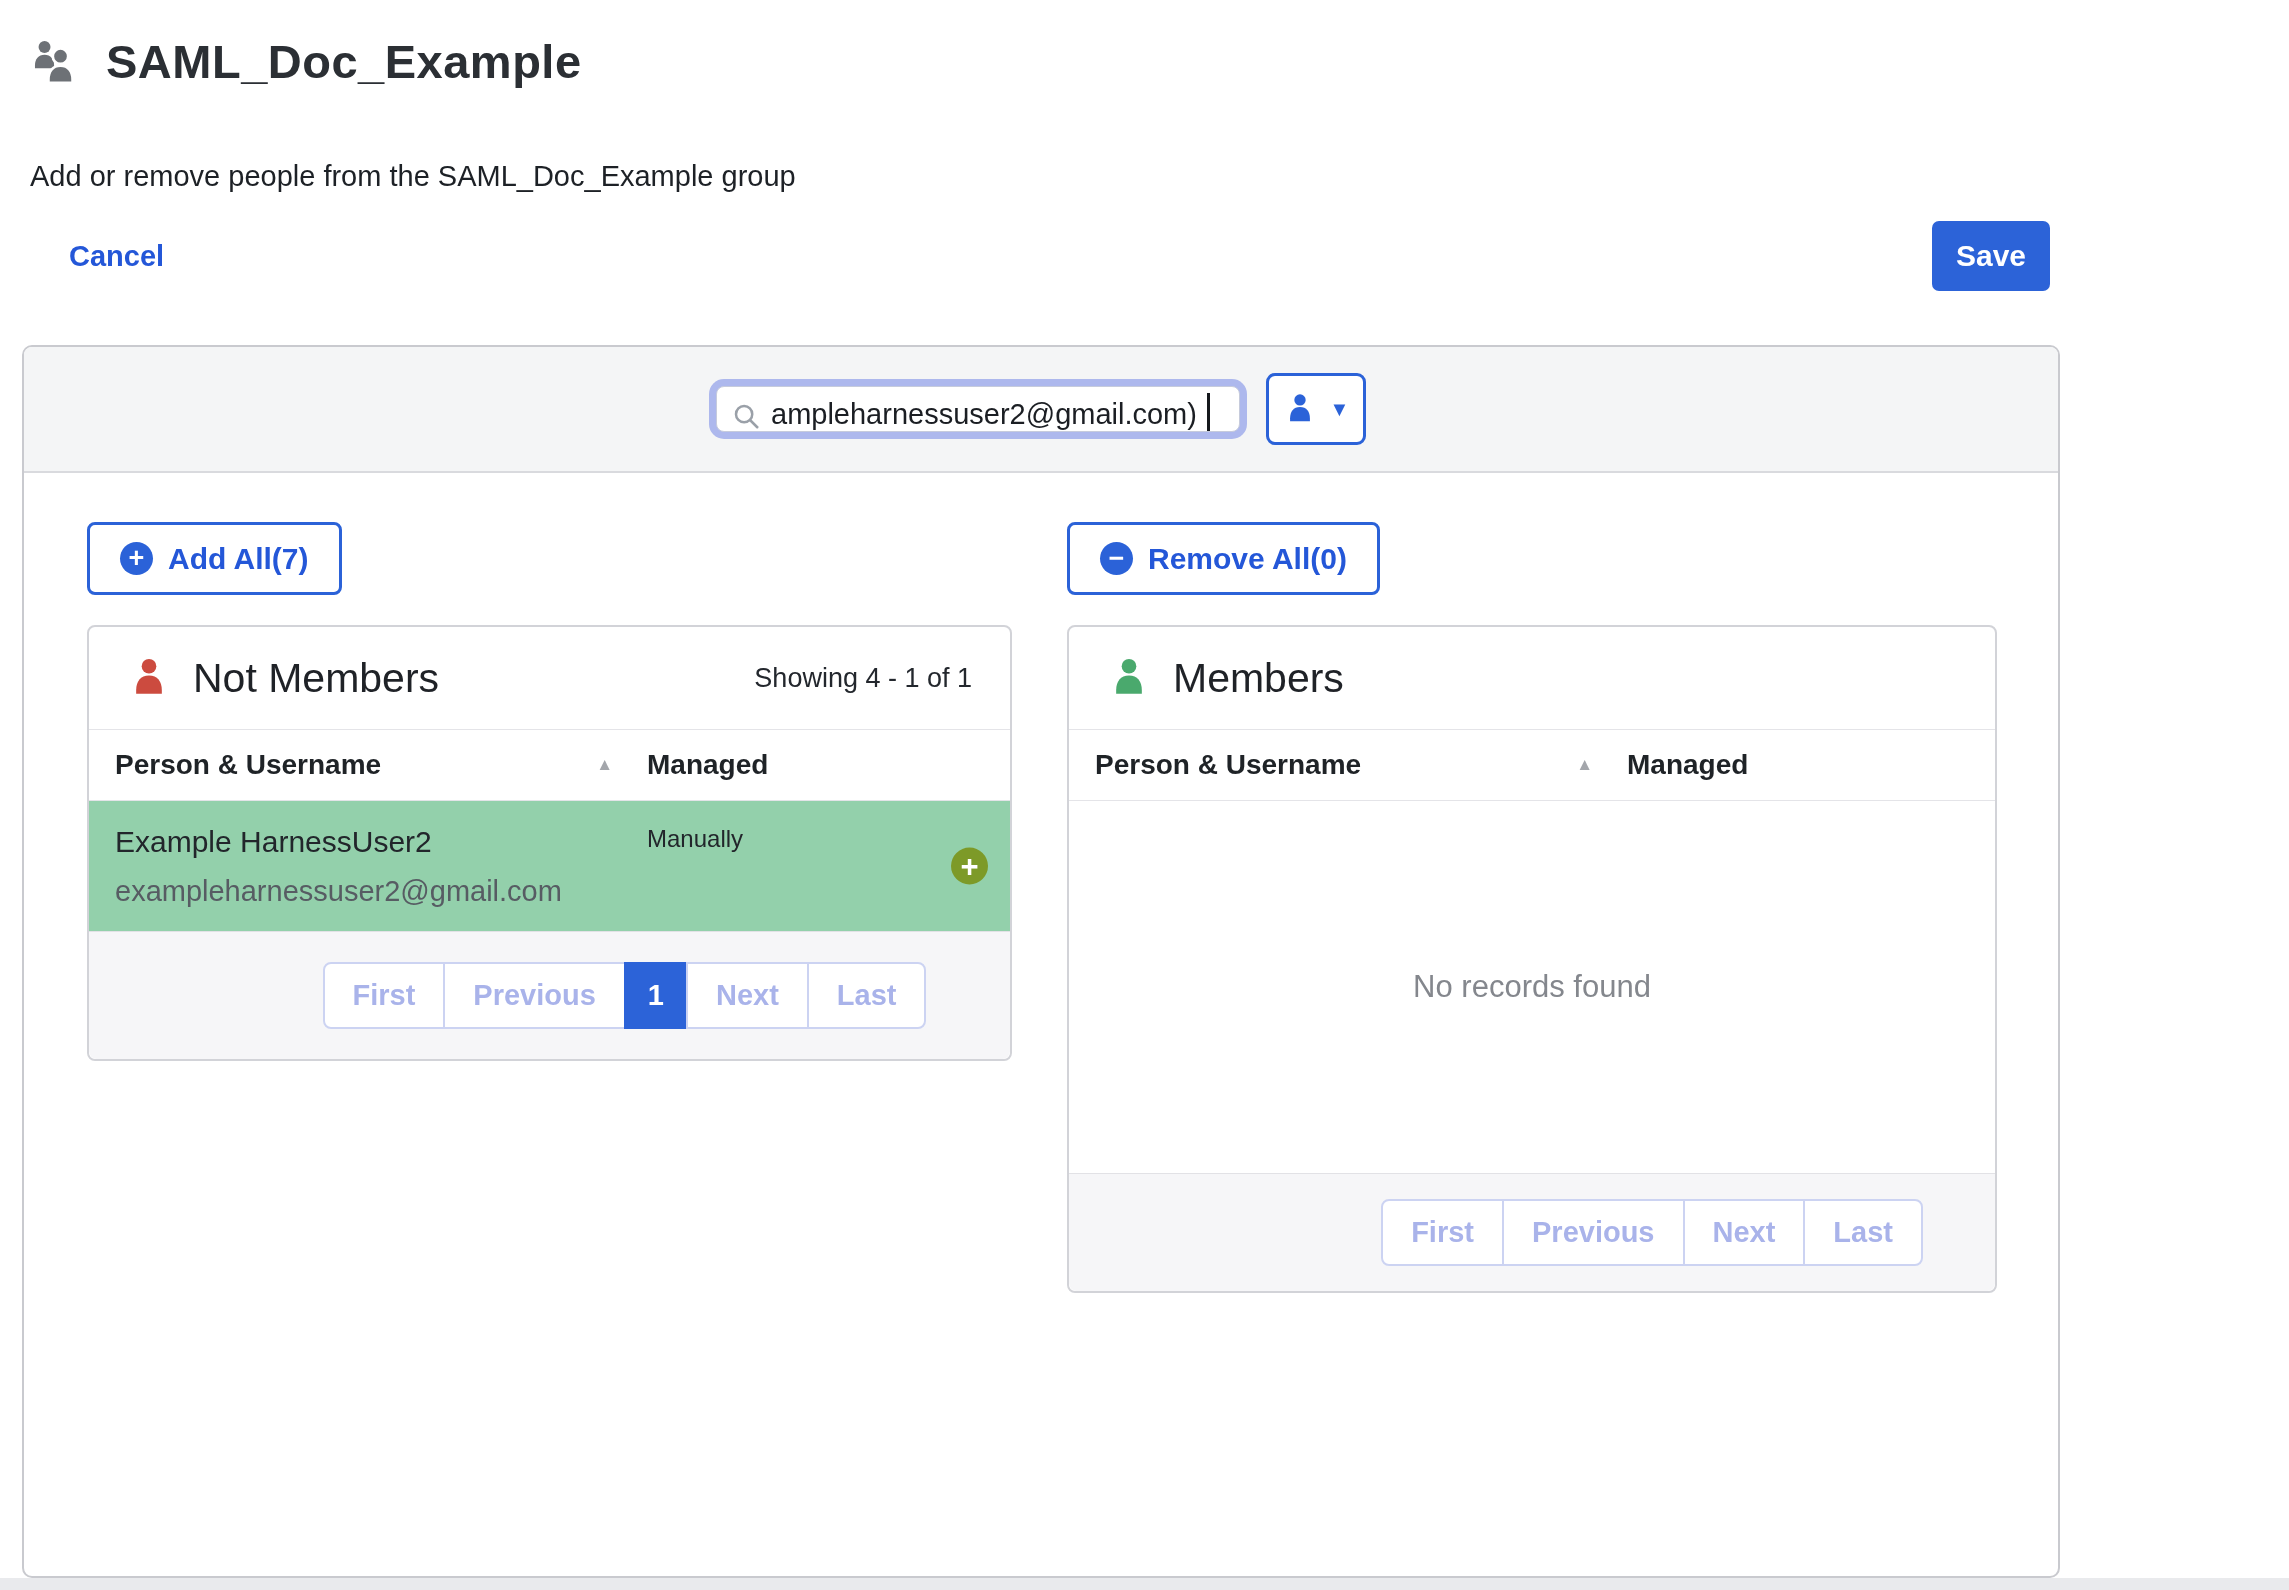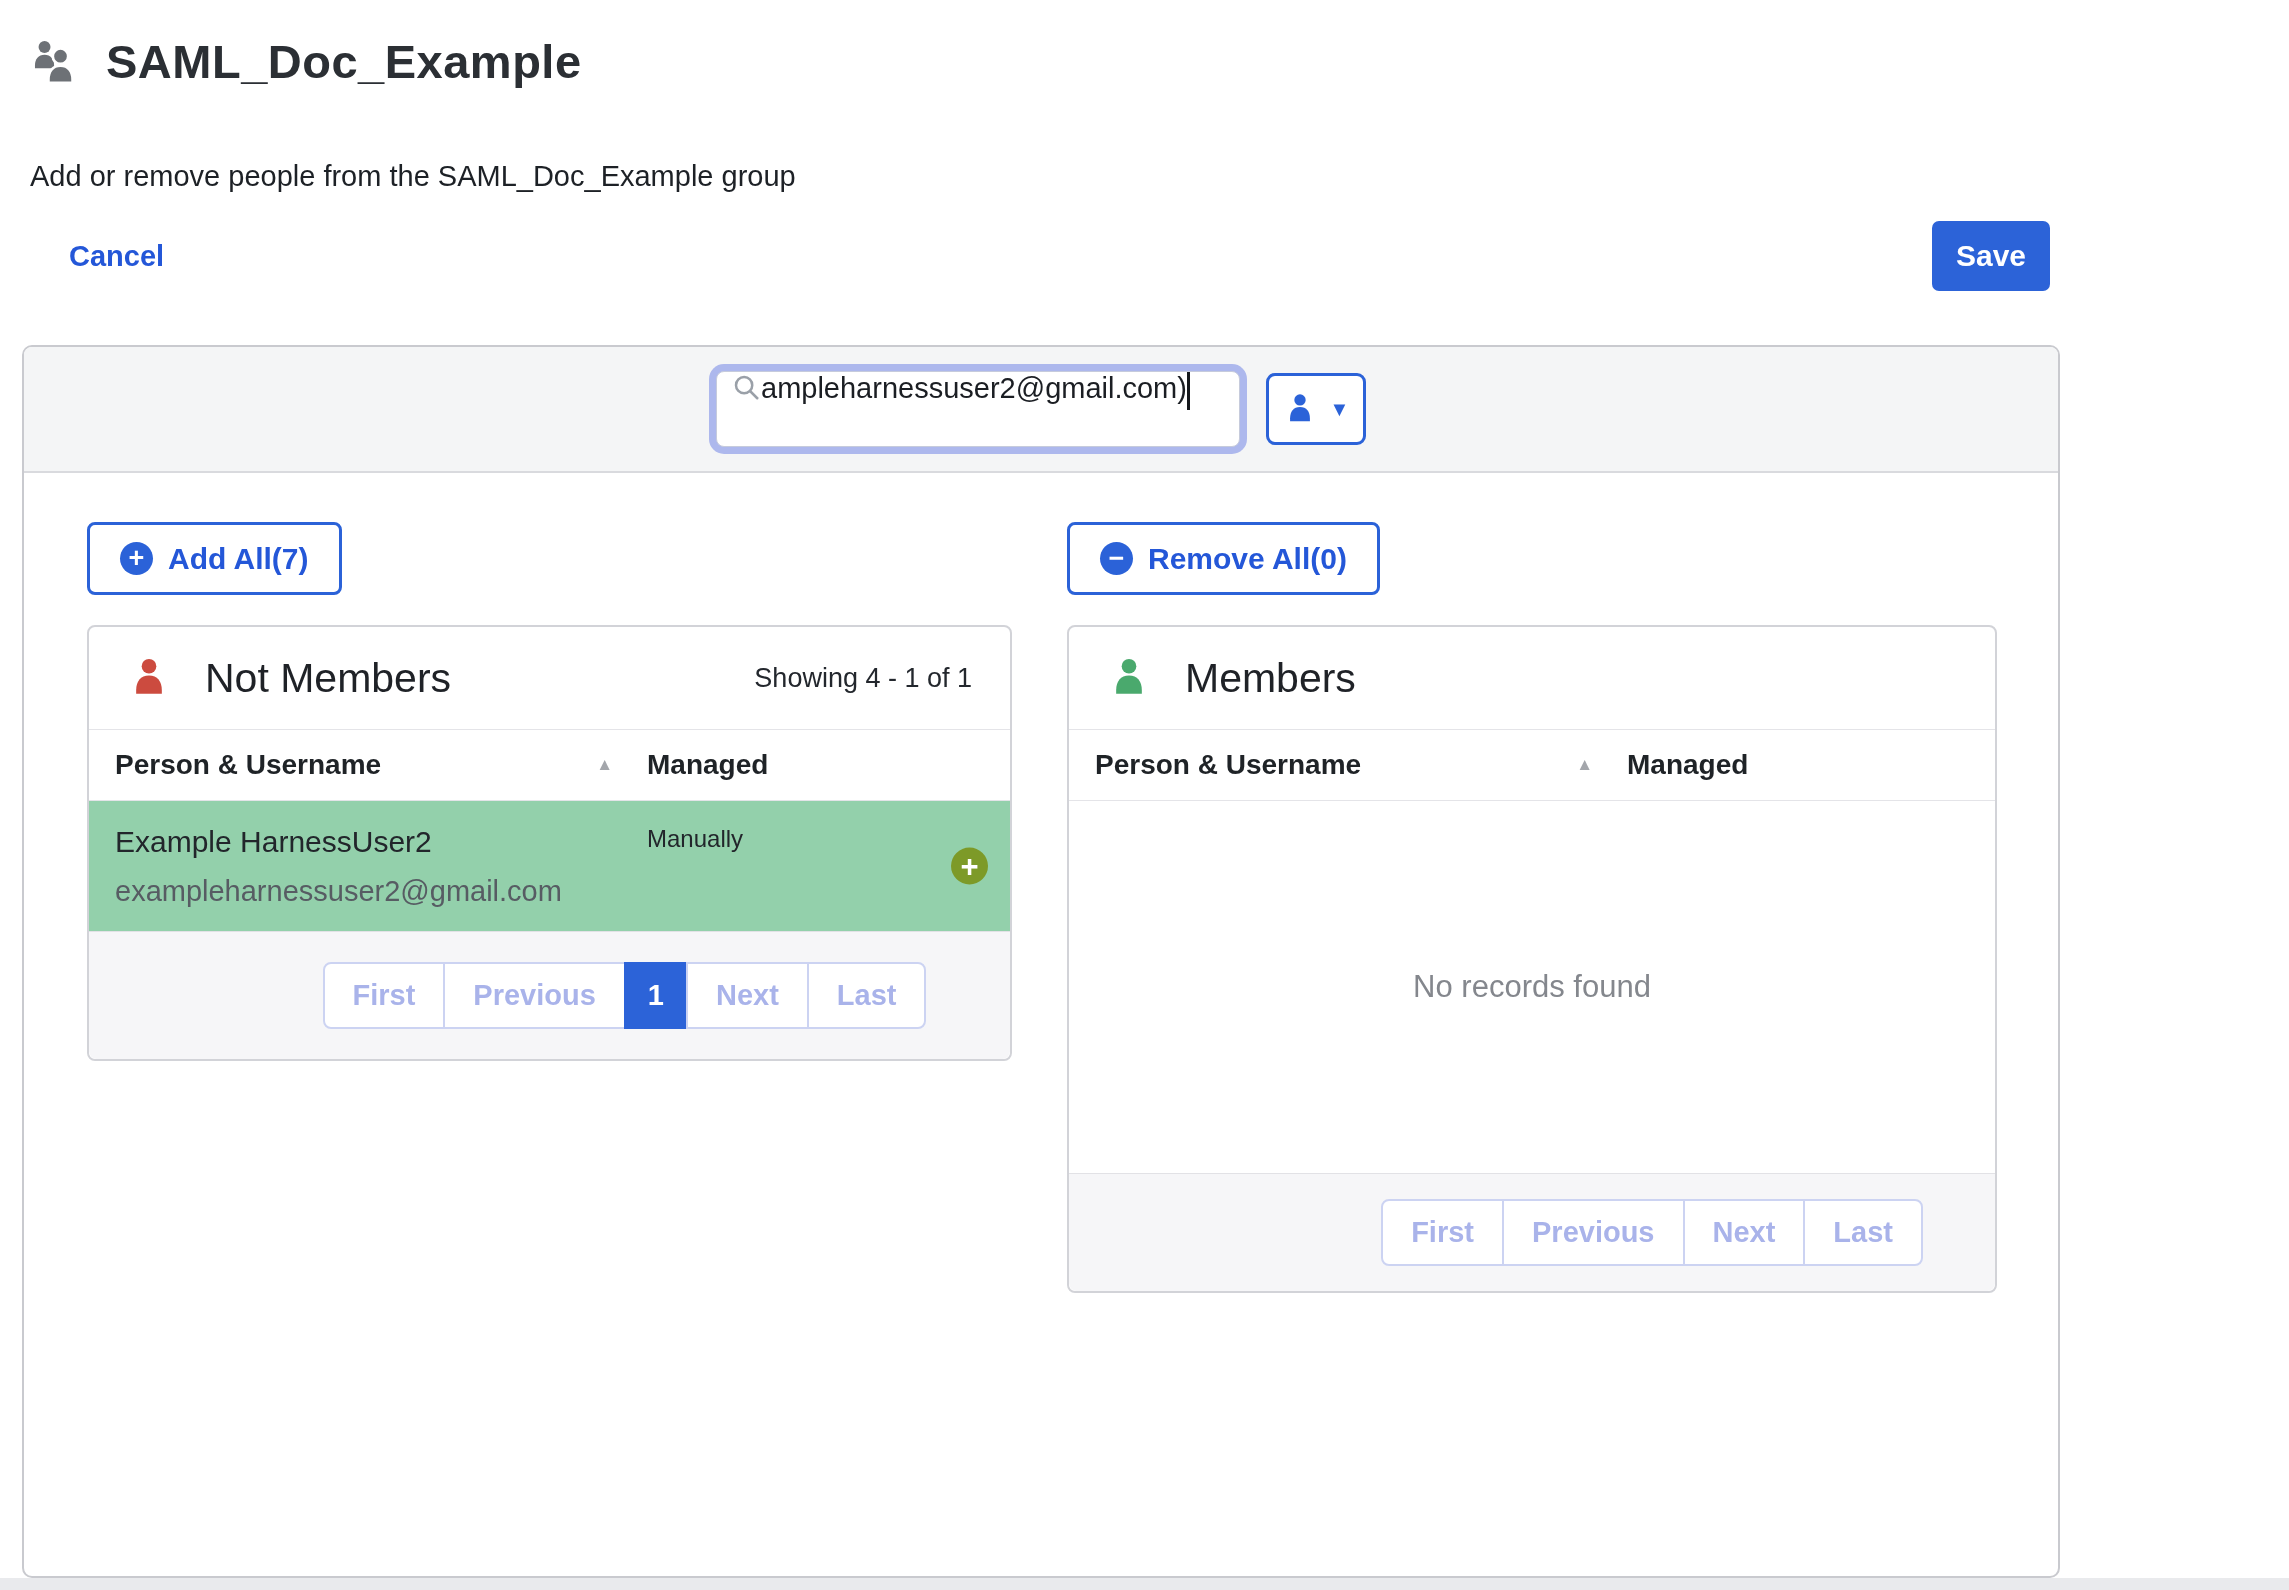--- a/index.html
+++ b/index.html
@@ -23,22 +23,22 @@
   
   .board {
     position:absolute; left:22px; top:345px; width:2038px; height:1233px;
     background:#fff; border:2px solid #c9cacf; border-radius:10px;
   }
   .search-bar {
     height:126px; background:#f4f5f6; border-bottom:2px solid #d9dade;
     border-radius:8px 8px 0 0; display:flex; align-items:center; justify-content:center; gap:26px;
   }
   .search-box {
-    width:524px; height:76px; background:#fff; border:1px solid #c6cbdc; border-radius:8px;
-    box-shadow:0 0 0 7px #adb8ed; display:flex; align-items:flex-start; padding:0 14px; cursor:text;
+    width:524px; height:46px; background:#fff; border:1px solid #c6cbdc; border-radius:8px;
+    box-shadow:0 0 0 7px #adb8ed; display:flex; align-items:flex-end; padding:0 14px; gap:10px; cursor:text;
   }
   .search-glyph { width:30px; height:30px; flex:0 0 auto; }
   .search-text { font-size:29px; color:#1b1e23; white-space:nowrap; overflow:hidden; }
   .text-caret { width:3px; height:38px; background:#15181c; flex:0 0 auto; }
   .person-filter {
     width:100px; height:72px; background:#fff; border:3px solid #2b62d8; border-radius:9px;
     display:flex; align-items:center; justify-content:center; gap:13px; cursor:pointer;
   }
   .person-filter .person-glyph { width:34px; height:34px; }
   .caret-down { color:#2b62d8; font-size:20px; }
@@ -54,21 +54,21 @@
     width:33px; height:33px; border-radius:50%; background:#2b62d8; color:#fff;
     display:flex; align-items:center; justify-content:center; font-size:27px; font-weight:700; line-height:1;
   }
   
   .panel {
     position:absolute; background:#fff; border:2px solid #d2d3d8; border-radius:8px;
     display:flex; flex-direction:column;
   }
   .panel-not-members { left:63px; top:278px; width:925px; height:436px; }
   .panel-members     { left:1043px; top:278px; width:930px; height:668px; }
-  .panel-header { display:flex; align-items:center; gap:34px; height:102px; padding:0 38px 0 38px; flex:0 0 auto; }
+  .panel-header { display:flex; align-items:center; gap:22px; height:102px; padding:0 38px 0 38px; flex:0 0 auto; }
   .panel-header .person-glyph { width:44px; height:44px; }
   .panel-title { font-size:41px; color:#1f2227; }
   .showing { margin-left:auto; font-size:27px; color:#23272d; }
   .cols {
     display:flex; align-items:center; height:72px; flex:0 0 auto;
     border-top:1px solid #e4e4e8; border-bottom:1px solid #e4e4e8;
     padding-left:26px; font-size:28px; font-weight:700; color:#1f2327;
   }
   .col1 { width:532px; display:flex; align-items:center; }
   .sort-arrow { margin-left:auto; margin-right:34px; color:#a3a6ab; font-size:17px; }

